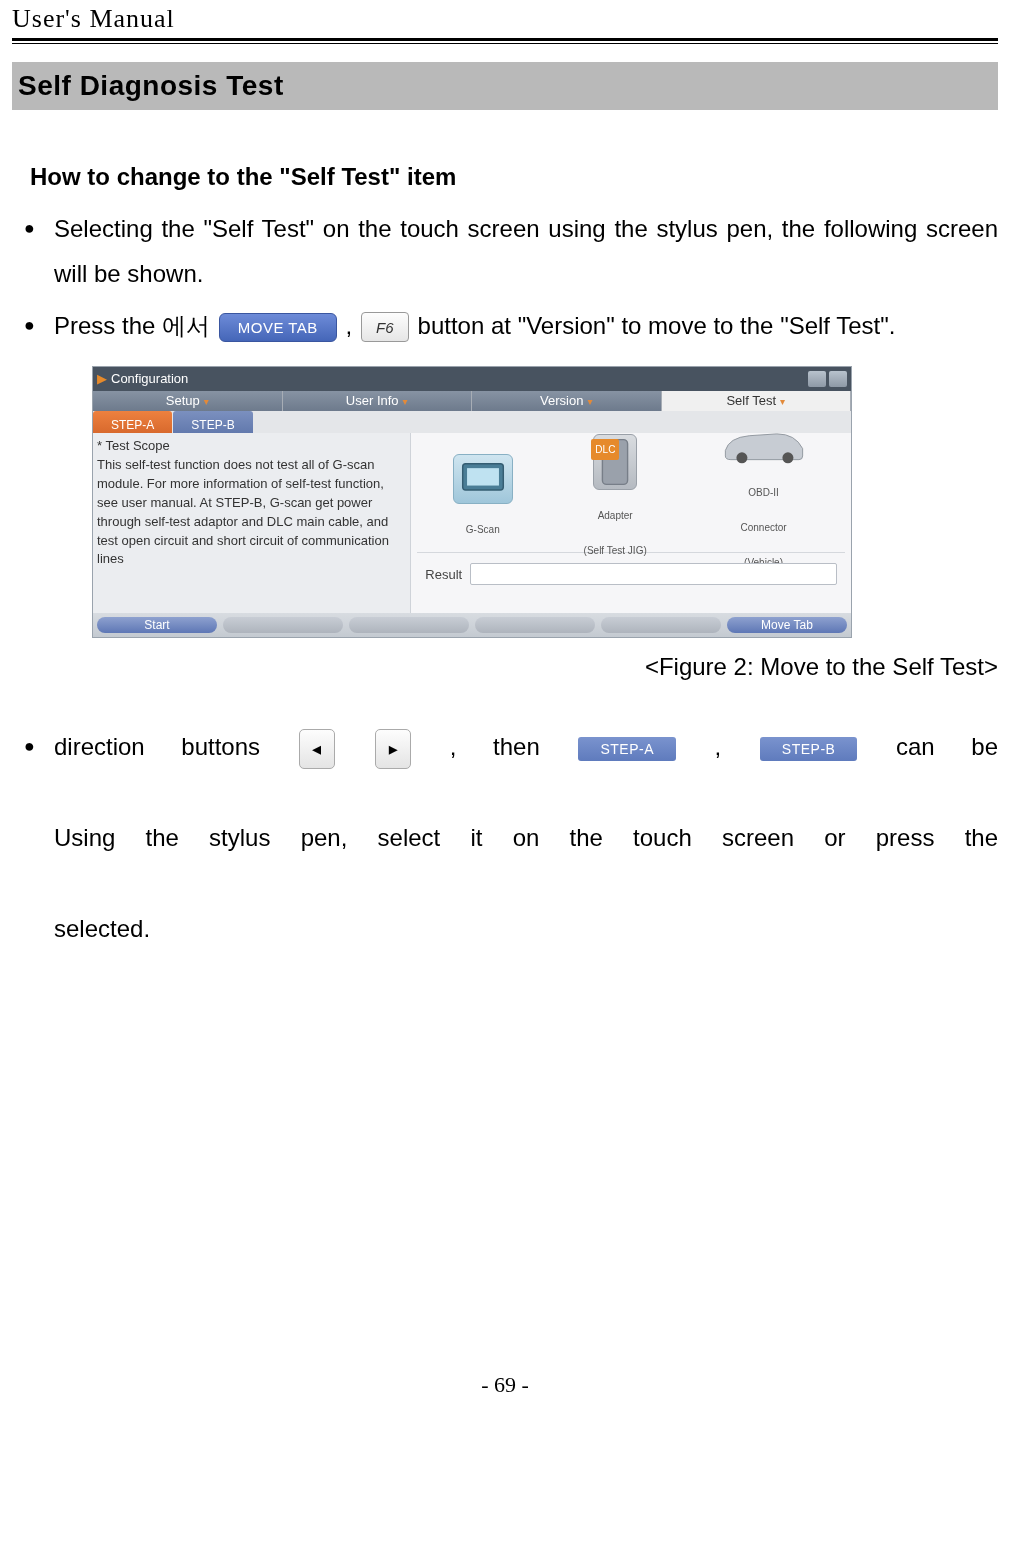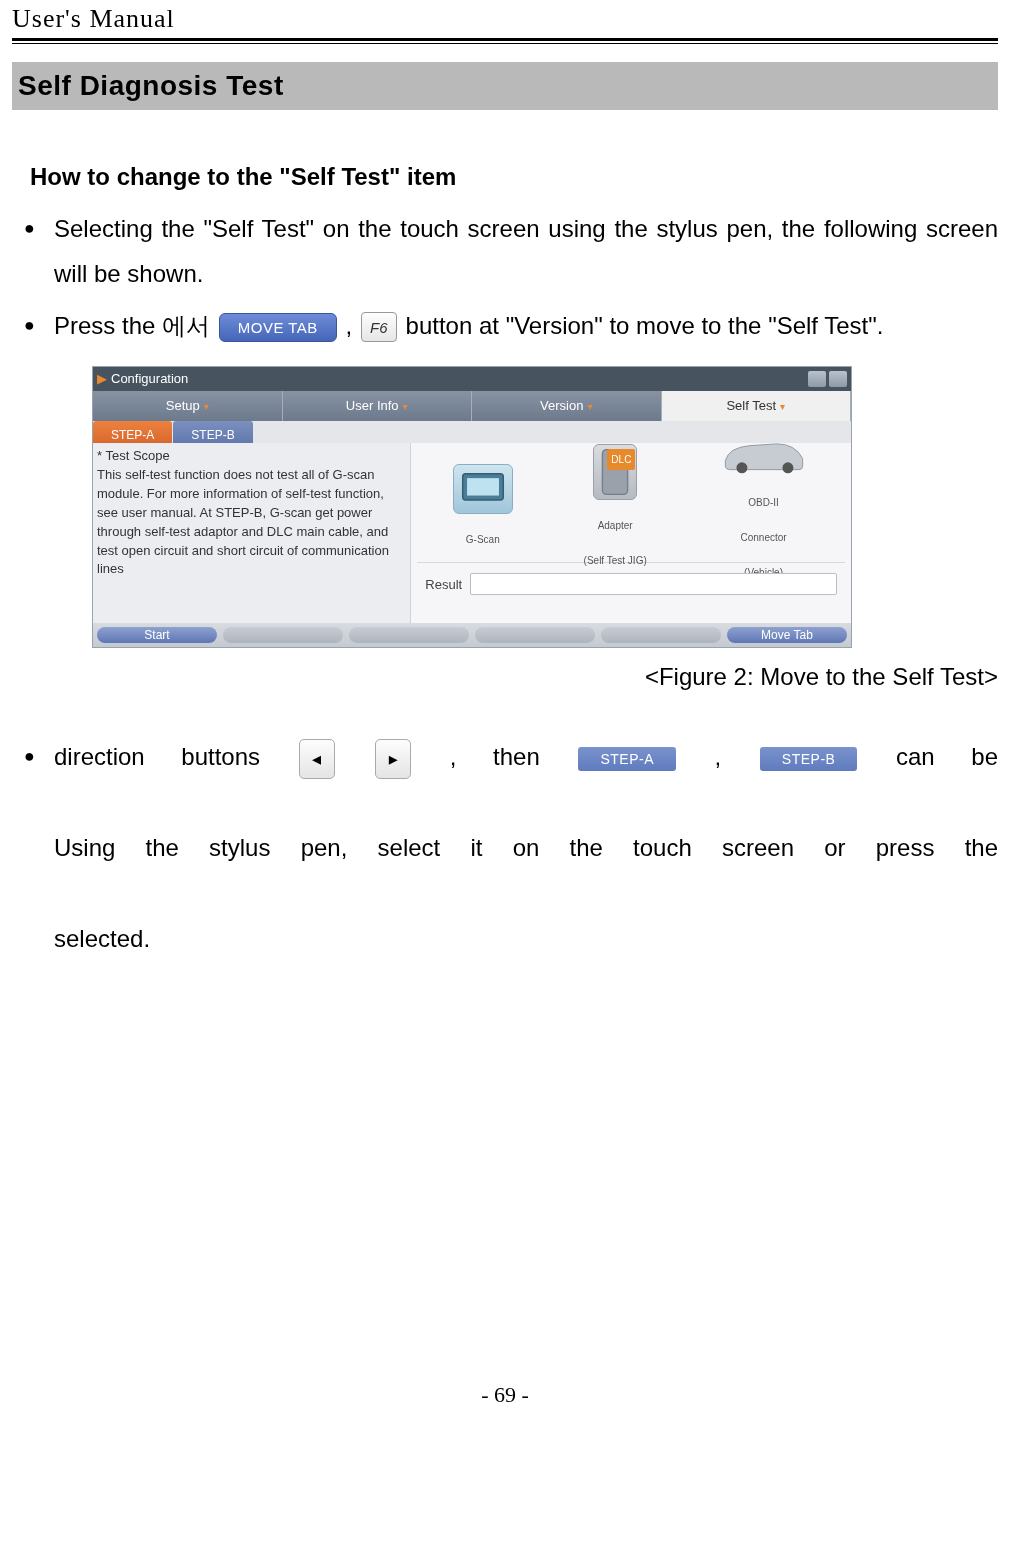--- a/index.html
+++ b/index.html
@@ -71,21 +71,21 @@
   }
   .chip-movetab {
     background: linear-gradient(#6d8bd8,#4566b8);
     color: #fff;
     padding: 6px 18px;
     border: 1px solid #3a56a0;
     font-weight: 500;
     letter-spacing: 0.5px;
   }
   .chip-key {
-    width: 36px;
+    width: 48px;
     height: 30px;
     background: linear-gradient(#fdfdfd,#e6e6e6);
     border: 1px solid #999;
     border-radius: 4px;
     font-style: italic;
     color: #333;
   }
   .chip-arrow {
     width: 36px;
     height: 40px;
@@ -125,21 +125,21 @@
   .cfg-titlebar .title { flex: 1; font-size: 13px; }
   .cfg-titlebar .winicon {
     width: 18px; height: 16px;
     background: linear-gradient(#b8c2cd,#8e99a6);
     margin-left: 3px;
     border-radius: 2px;
   }
   .tabs-row {
     display: flex;
     background: #c7ccd2;
-    height: 30px;
+    height: 20px;
   }
   .main-tab {
     flex: 1;
     display: flex;
     align-items: center;
     justify-content: center;
     gap: 4px;
     color: #fff;
     font-size: 13px;
     border-right: 1px solid #a7adb5;
@@ -209,21 +209,20 @@
   .car .icon-box { width: 92px; height: 46px; background: transparent; }
   .car svg { width: 100%; height: 100%; }
   .dlc-flag {
     position:absolute;
     top:6px; left:180px;
     background:#e68a2b;
     color:#fff;
     font-size:10px;
     padding:1px 4px;
     border-radius:2px;
-    margin-left:16px;
   }
   .result-row {
     display:flex;
     padding:10px 8px 8px;
     gap:8px;
   }
   .result-row .label { font-size:13px; color:#444; }
   .result-row .field {
     flex:1; height:22px;
     border:1px solid #b9bec6;

